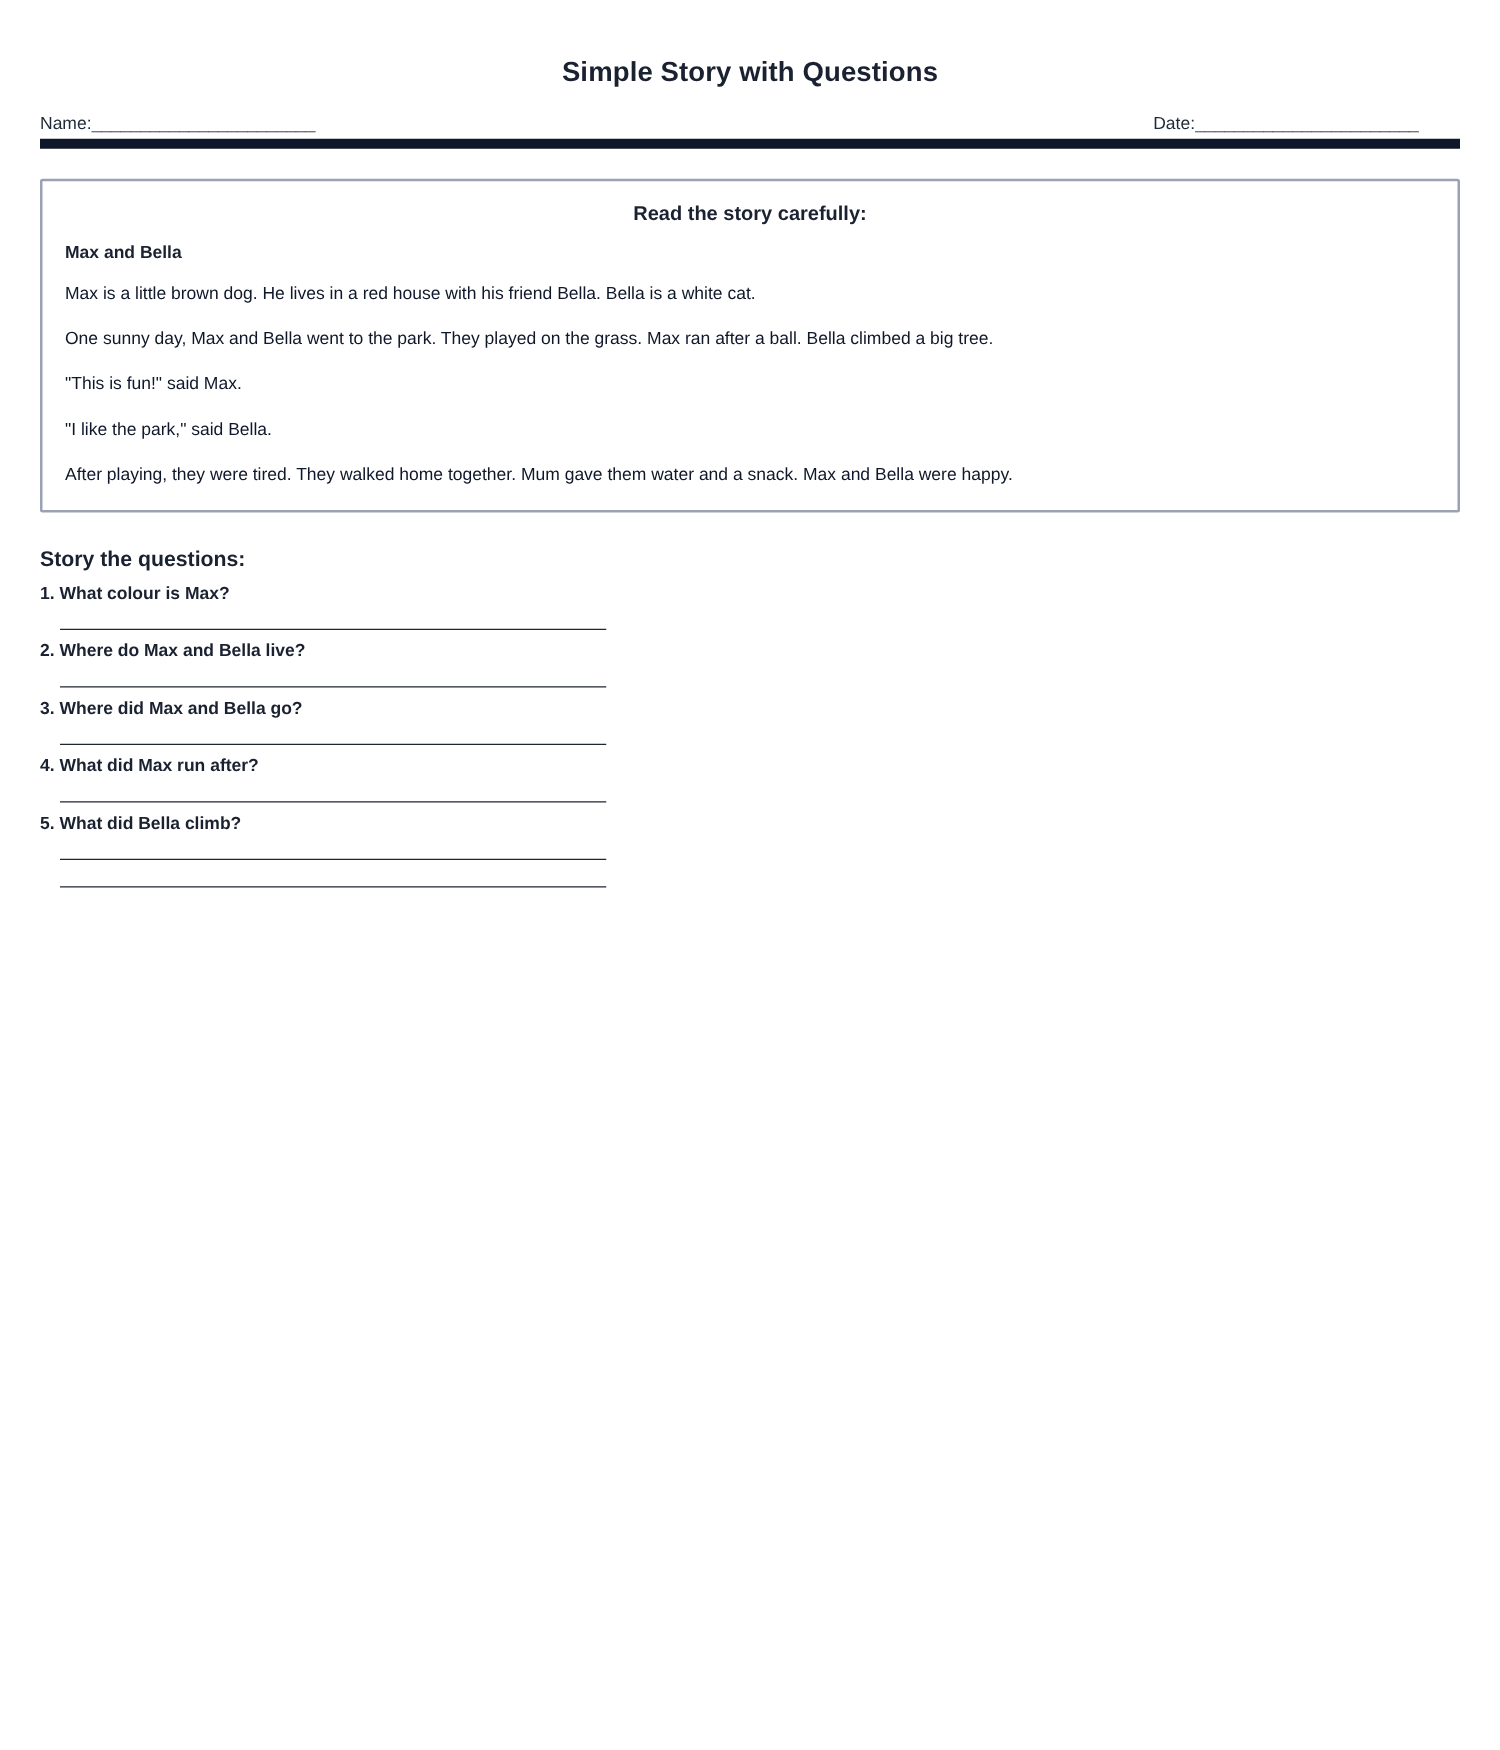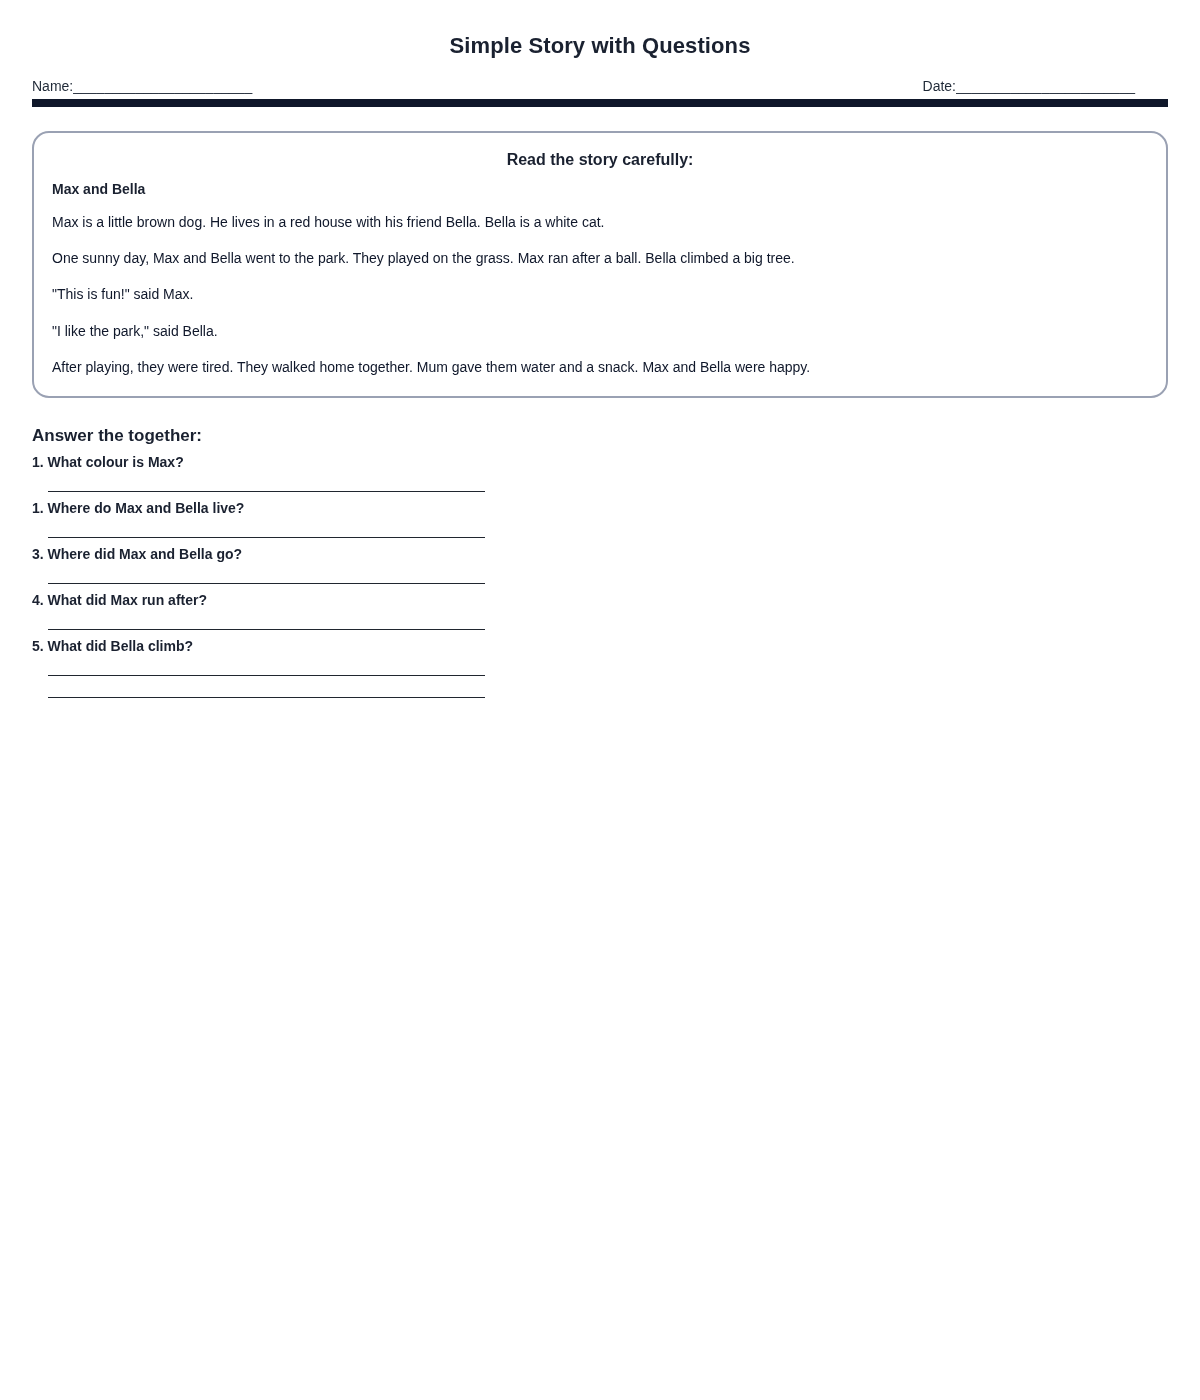--- a/index.html
+++ b/index.html
@@ -11,21 +11,21 @@
     width: 1200px;
     height: 1400px;
     font-family: "Liberation Sans", sans-serif;
     color: #1f2937;
     -webkit-font-smoothing: antialiased;
   }
   .page {
     width: 1200px;
     height: 1400px;
     box-sizing: border-box;
-    padding: 0 32px;
+    padding: 12px 32px;
     position: relative;
   }
 
   
   .worksheet-title {
     margin: 0;
     padding-top: 33px;
     text-align: center;
     font-size: 22px;
     font-weight: bold;
@@ -61,21 +61,21 @@
     overflow: hidden;
     white-space: nowrap;
   }
   .meta-field.name .meta-blank { width: 212px; }
   .meta-field.date .meta-blank { width: 212px; }
 
   
   .story-box {
     margin-top: 24px;
     border: 2px solid #9aa1b3;
-    border-radius: 17px;
+    border-radius: 2px;
     box-sizing: border-box;
     padding: 18px 18px 20px 18px;
     background: #ffffff;
   }
   .story-heading {
     margin: 0 0 12px 0;
     text-align: center;
     font-size: 16px;
     font-weight: bold;
     color: #1a2130;
@@ -142,29 +142,29 @@
 
     <div class="story-title">Max and Bella</div>
 
     <p class="story-para">Max is a little brown dog. He lives in a red house with his friend Bella. Bella is a white cat.</p>
     <p class="story-para">One sunny day, Max and Bella went to the park. They played on the grass. Max ran after a ball. Bella climbed a big tree.</p>
     <p class="story-para">"This is fun!" said Max.</p>
     <p class="story-para">"I like the park," said Bella.</p>
     <p class="story-para">After playing, they were tired. They walked home together. Mum gave them water and a snack. Max and Bella were happy.</p>
   </div>
 
-  <h2 class="questions-heading">Answer the together:</h2>
+  <h2 class="questions-heading">Story the questions:</h2>
 
   <div class="question-block">
     <p class="question-text">1. What colour is Max?</p>
     <div class="answer-line"></div>
   </div>
 
   <div class="question-block">
-    <p class="question-text">1. Where do Max and Bella live?</p>
+    <p class="question-text">2. Where do Max and Bella live?</p>
     <div class="answer-line"></div>
   </div>
 
   <div class="question-block">
     <p class="question-text">3. Where did Max and Bella go?</p>
     <div class="answer-line"></div>
   </div>
 
   <div class="question-block">
     <p class="question-text">4. What did Max run after?</p>

